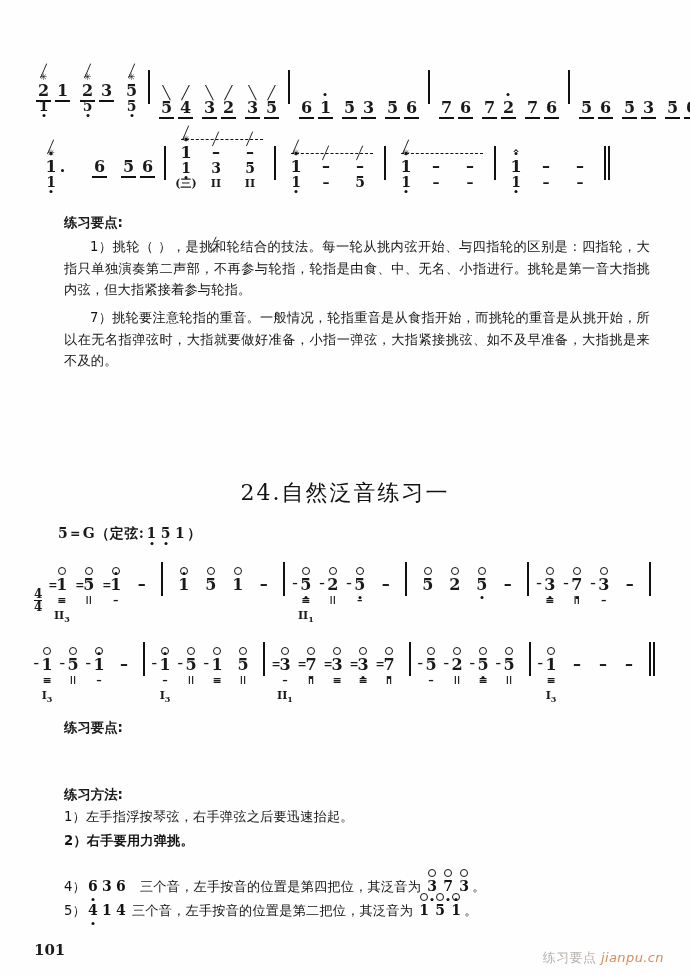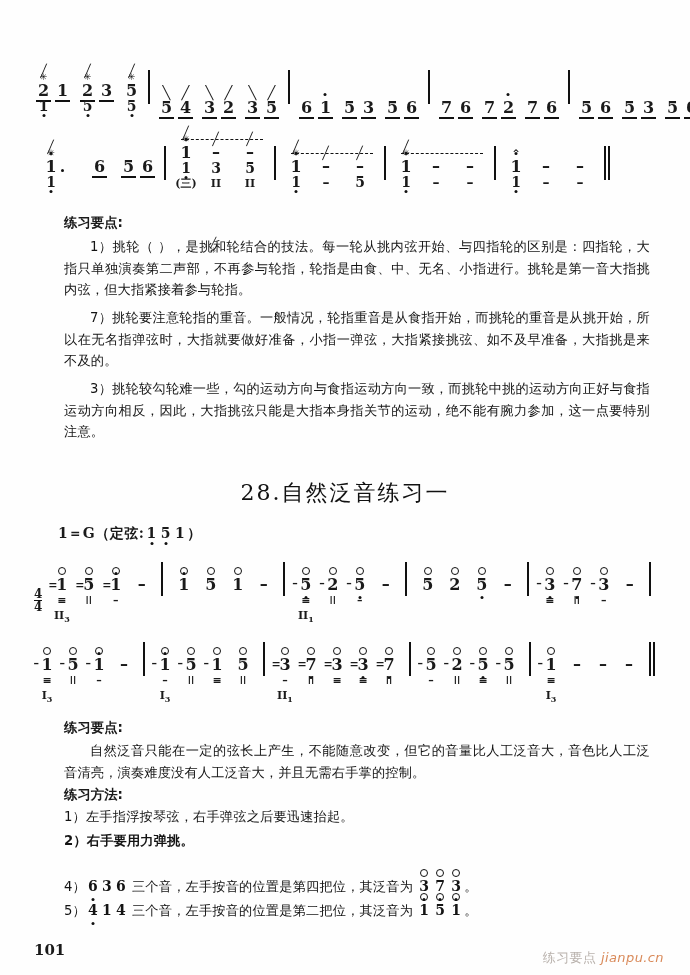--- a/index.html
+++ b/index.html
@@ -519,26 +519,25 @@
   <div class="para indent" style="top:236px;">
     <span>1）挑轮（     ），是挑和轮结合的技法。每一轮从挑内弦开始、与四指轮的区别是：四指轮，大指只单独演奏第二声部，不再参与轮指，轮指是由食、中、无名、小指进行。挑轮是第一音大指挑内弦，但大指紧接着参与轮指。</span>
     <span class="inline-tech" style="position:absolute; left:116px; top:3px;">
         <span>╱</span>
         <span style="font-size:8px;">✳</span>
       </span>
   </div>
 
   <div class="para indent" style="top:307px;">7）挑轮要注意轮指的重音。一般情况，轮指重音是从食指开始，而挑轮的重音是从挑开始，所以在无名指弹弦时，大指就要做好准备，小指一弹弦，大指紧接挑弦、如不及早准备，大指挑是来不及的。</div>
 
-  <div class="para indent" style="top:378px;">3）挑轮较勾轮难一些，勾的运动方向与食指运动方向一致，而挑轮中挑的运动方向正好与食指运动方向相反，因此，大指挑弦只能是大指本身指关节的运动，绝不能有腕力参加，这一点要特别注意。</div>
-
-  <div class="section-title" style="top:478px;">28.自然泛音练习一</div>
+
+  <div class="section-title" style="top:478px;">24.自然泛音练习一</div>
 
   <div class="keyline" style="top:525px;">
-    <span>1＝G（定弦:</span><span class="dotnum">1<span class="dndot"></span></span><span class="dotnum">5<span class="dndot"></span></span><span class="dotnum">1</span><span>）</span>
+    <span>5＝G（定弦:</span><span class="dotnum">1<span class="dndot"></span></span><span class="dotnum">5<span class="dndot"></span></span><span class="dotnum">1</span><span>）</span>
   </div>
 
   <div class="score" style="top:562px; height:62px;">
     <div class="timesig">
       <span>4</span>
       <span style="border-top:1.4px solid #111; padding-top:1px;">4</span>
     </div>
 
     <div class="measure">
       <div class="ncol" style="min-width:27px">
@@ -783,40 +782,39 @@
       <div class="ncol" style="min-width:26px">
         <div class="digit dash">–</div>
         <div class="sub">&nbsp;</div>
           <div class="pos">&nbsp;</div>
       </div>
     </div>
     <div class="barline final" style="margin-bottom:28px; margin-right:4px"></div>
   </div>
 
   <div class="heading" style="top:718px;">练习要点:</div>
-  <div class="para indent" style="top:740px;">自然泛音只能在一定的弦长上产生，不能随意改变，但它的音量比人工泛音大，音色比人工泛音清亮，演奏难度没有人工泛音大，并且无需右手掌的控制。</div>
   <div class="heading" style="top:785px;">练习方法:</div>
 
   <div class="para" style="top:806px;">1）左手指浮按琴弦，右手弹弦之后要迅速抬起。</div>
   <div class="para" style="top:830px;font-weight:bold;">2）右手要用力弹挑。</div>
 
   <div class="para" style="top:876px; display:flex; align-items:center;">
     <span>4）</span>
     <span class="inline-note">
       <span class="ncol" style="min-width:14px">
           <span class="digit" style="font-size:14px">6<span class="dndot"></span></span>
         </span>
       <span class="ncol" style="min-width:14px">
           <span class="digit" style="font-size:14px">3</span>
         </span>
       <span class="ncol" style="min-width:14px">
           <span class="digit" style="font-size:14px">6</span>
         </span>
     </span>
-    <span style="margin-left:4px">三个音，左手按音的位置是第四把位，其泛音为</span>
+    <span style="margin-left:12px">三个音，左手按音的位置是第四把位，其泛音为</span>
     <span class="inline-note" style="margin-left:3px">
       <span class="ncol" style="min-width:16px">
           <span class="digit" style="font-size:14px">3<span class="halo"></span><span class="dndot"></span></span>
         </span>
       <span class="ncol" style="min-width:16px">
           <span class="digit" style="font-size:14px">7<span class="halo"></span><span class="dndot"></span></span>
         </span>
       <span class="ncol" style="min-width:16px">
           <span class="digit" style="font-size:14px">3<span class="halo"></span></span>
         </span>

